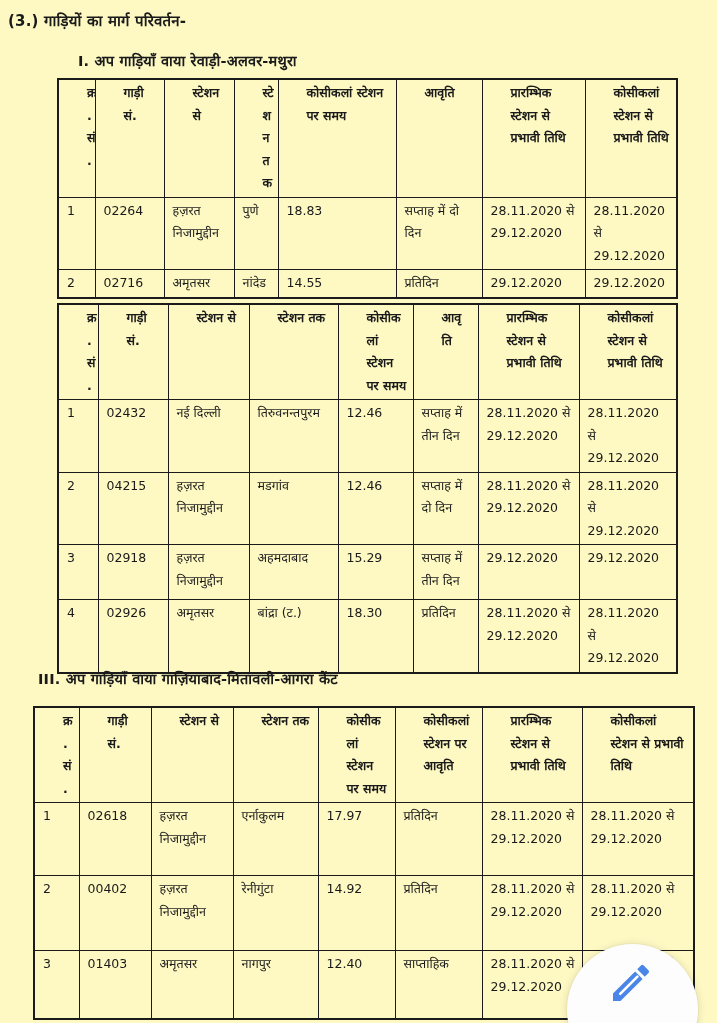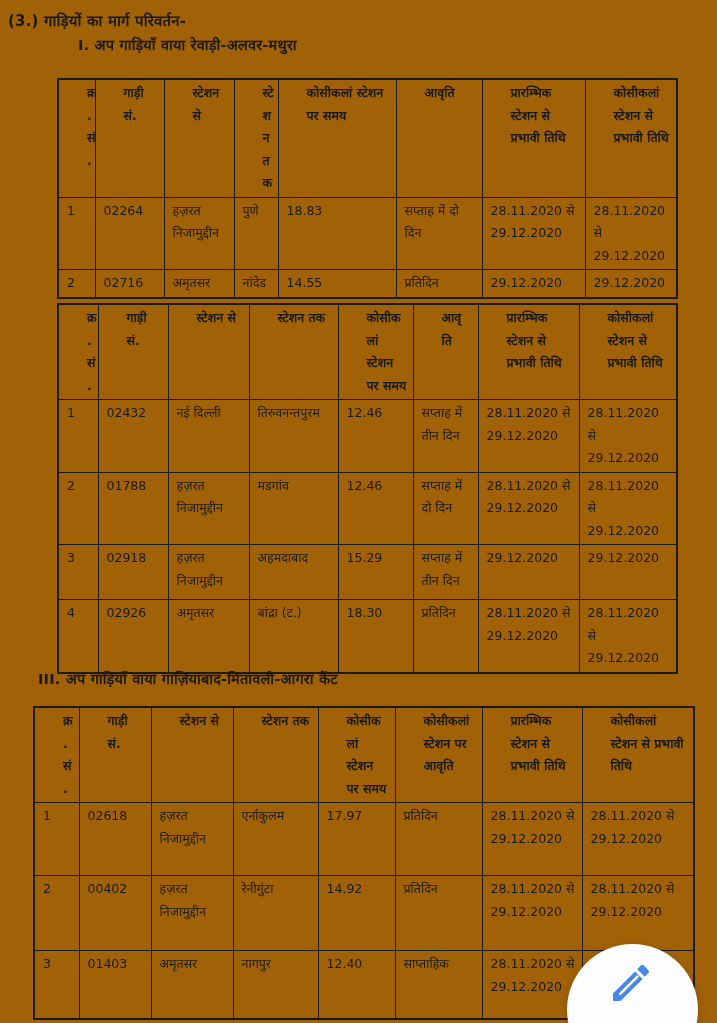--- a/index.html
+++ b/index.html
@@ -5,37 +5,37 @@
   html, body { margin: 0; padding: 0; }
   body {
     font-family: "DejaVu Sans", "Liberation Sans", sans-serif;
     background: #fcfcfc;
   }
   .page {
     position: relative;
     width: 717px;
     height: 1023px;
     overflow: hidden;
-    background: #a16207;
+    background: #fef9c3;
     color: #1a1a1a;
   }
   .doc-title {
     position: absolute;
     left: 8px; top: 10px;
     font-size: 15px;
     font-weight: bold;
     letter-spacing: 0.2px;
   }
   .section-heading {
     position: absolute;
     font-size: 14.5px;
     font-weight: bold;
     letter-spacing: 0.2px;
   }
-  .sec1 { left: 78px; top: 34px; }
+  .sec1 { left: 78px; top: 50px; }
   .sec2 { left: 60px; top: 272px; }
   .sec3 { left: 38px; top: 668px; text-align: center; }
 
   table.route {
     position: absolute;
     border-collapse: collapse;
     table-layout: fixed;
     border: 2.5px solid #1b1b1b;
   }
   .t1 { left: 57px; top: 78px;  width: 619px; }
@@ -158,21 +158,21 @@
       <td>02432</td>
       <td>नई दिल्ली</td>
       <td>तिरुवनन्तपुरम</td>
       <td>12.46</td>
       <td>सप्ताह में तीन दिन</td>
       <td>28.11.2020 से 29.12.2020</td>
       <td>28.11.2020 से 29.12.2020</td>
     </tr>
     <tr class="r2">
       <td>2</td>
-      <td>01788</td>
+      <td>04215</td>
       <td>हज़रत निजामुद्दीन</td>
       <td>मडगांव</td>
       <td>12.46</td>
       <td>सप्ताह में दो दिन</td>
       <td>28.11.2020 से 29.12.2020</td>
       <td>28.11.2020 से 29.12.2020</td>
     </tr>
     <tr class="r3">
       <td>3</td>
       <td>02918</td>

